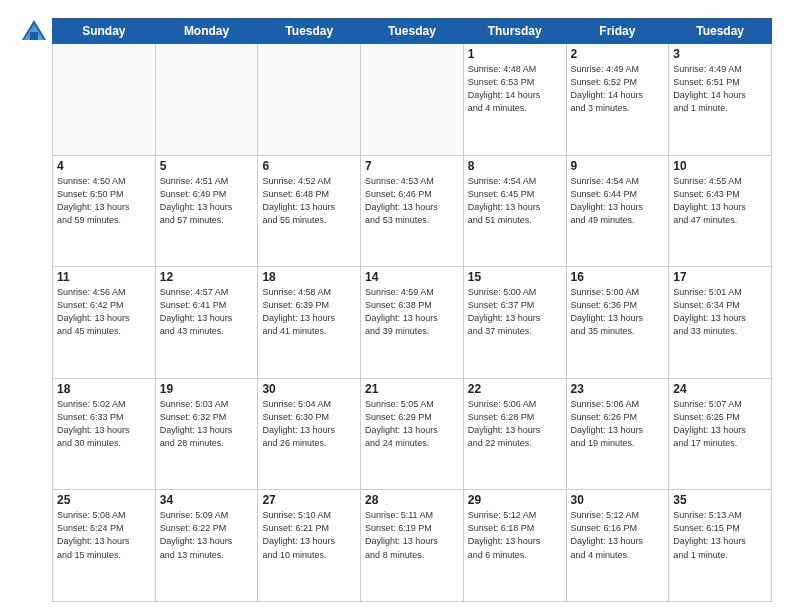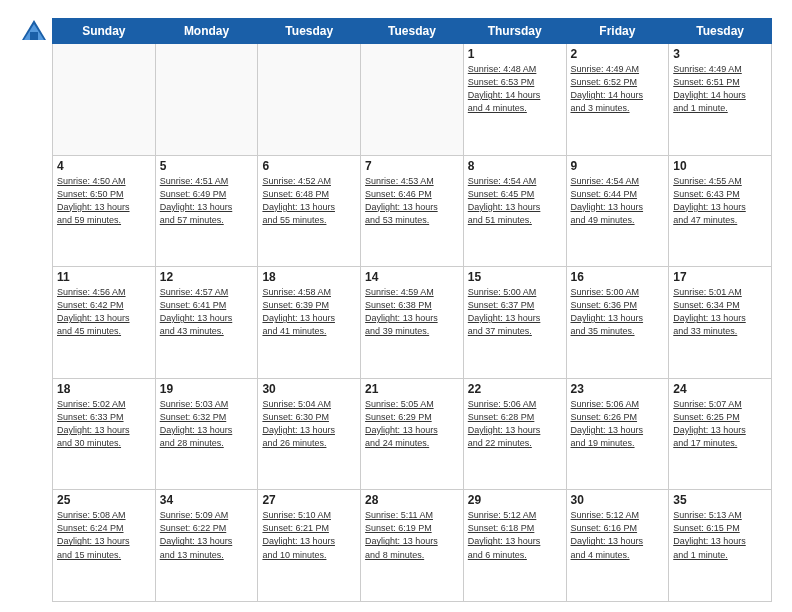--- a/index.html
+++ b/index.html
@@ -93,21 +93,20 @@
       font-size: 12px;
       font-weight: bold;
       color: #222;
       display: block;
       margin-bottom: 2px;
     }
     .day-info {
       font-size: 9px;
       color: #333;
       line-height: 1.45;
-      text-decoration: underline;
     }
   </style>
 </head>
 <body>
 
 <div class="page">
   <div class="header">
     <div class="logo">
       <svg class="logo-icon" viewBox="0 0 28 28">
         <polygon points="14,2 26,22 2,22" fill="#1a5fa8"></polygon>

